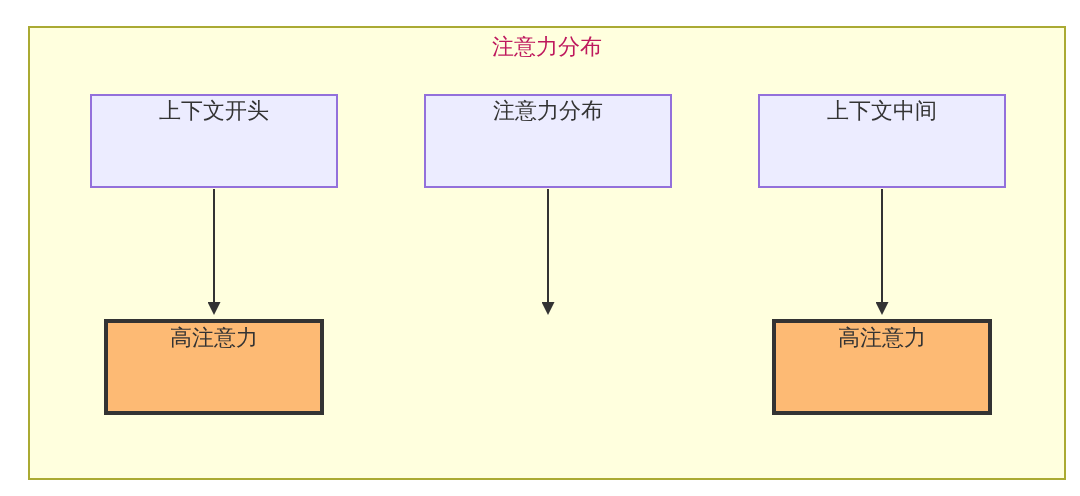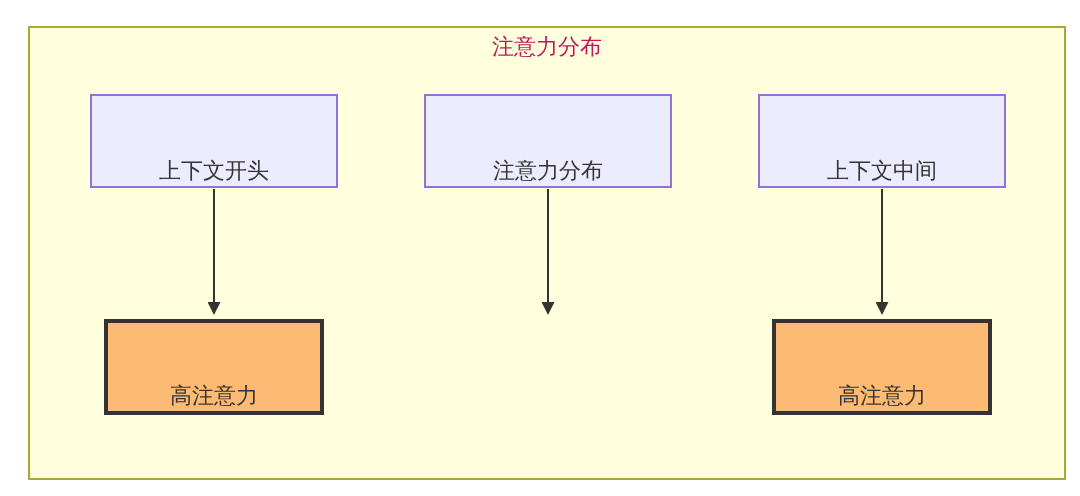--- a/index.html
+++ b/index.html
@@ -32,21 +32,21 @@
     width: 100%;
     text-align: center;
     font-size: 22px;
     color: #be185d;
     line-height: 1.2;
   }
   .node {
     position: absolute;
     box-sizing: border-box;
     display: flex;
-    align-items: flex-end;
+    align-items: flex-start;
     justify-content: center;
     font-size: 22px;
     color: #333333;
     text-align: center;
   }
   .node.source {
     top: 94px;
     height: 94px;
     width: 248px;
     background: #ececff;

